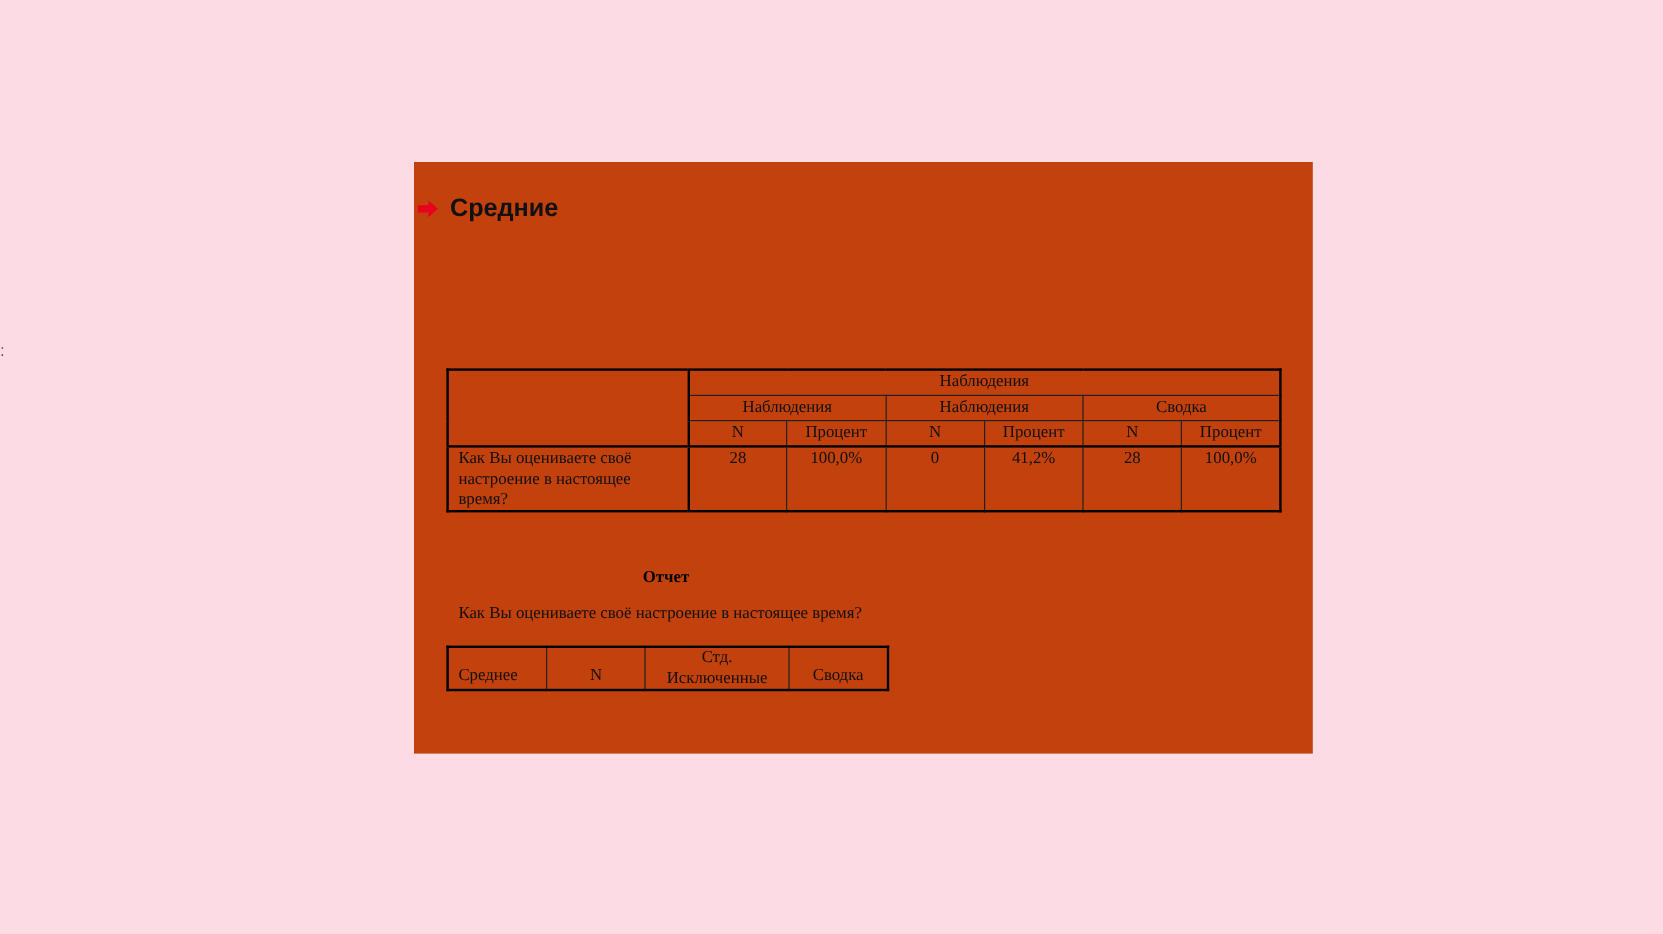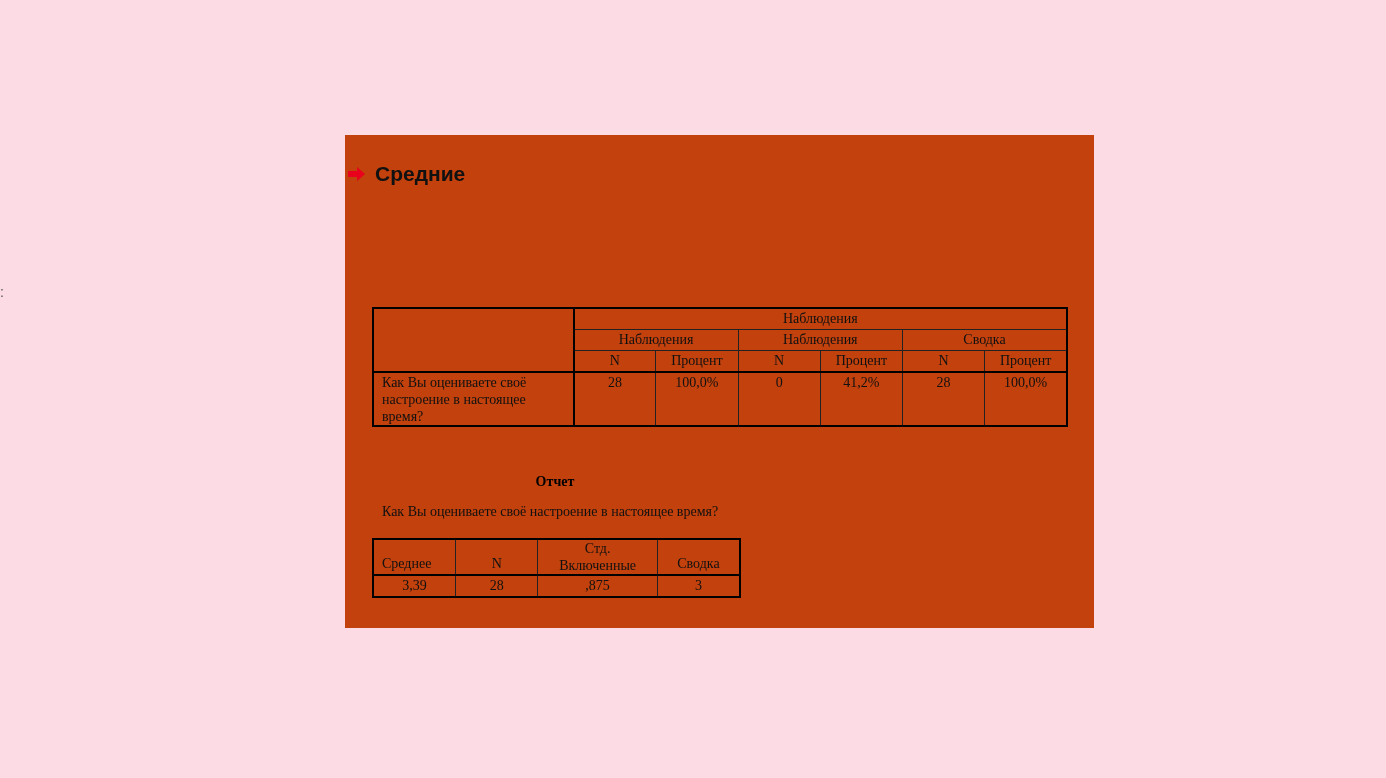--- a/index.html
+++ b/index.html
@@ -83,25 +83,19 @@
         <col style="width:83px">
         <col style="width:120px">
         <col style="width:83px">
     </colgroup>
     <tbody>
         <tr style="height:36px;">
       <td style="vertical-align:bottom;">Среднее</td>
       <td class="center" style="vertical-align:bottom;">N</td>
       <td class="center" style="vertical-align:bottom; line-height:17px;">
         <div>Стд.</div>
-        <div>Включенные</div>
+        <div>Исключенные</div>
       </td>
       <td class="center" style="vertical-align:bottom;">Сводка</td>
-    </tr>
-    <tr>
-      <td class="right thick-t">3,39</td>
-      <td class="right thick-t">28</td>
-      <td class="right thick-t">,875</td>
-      <td class="right thick-t">3</td>
     </tr>
   </tbody>
     </table>
 </div>
 
 </body></html>

